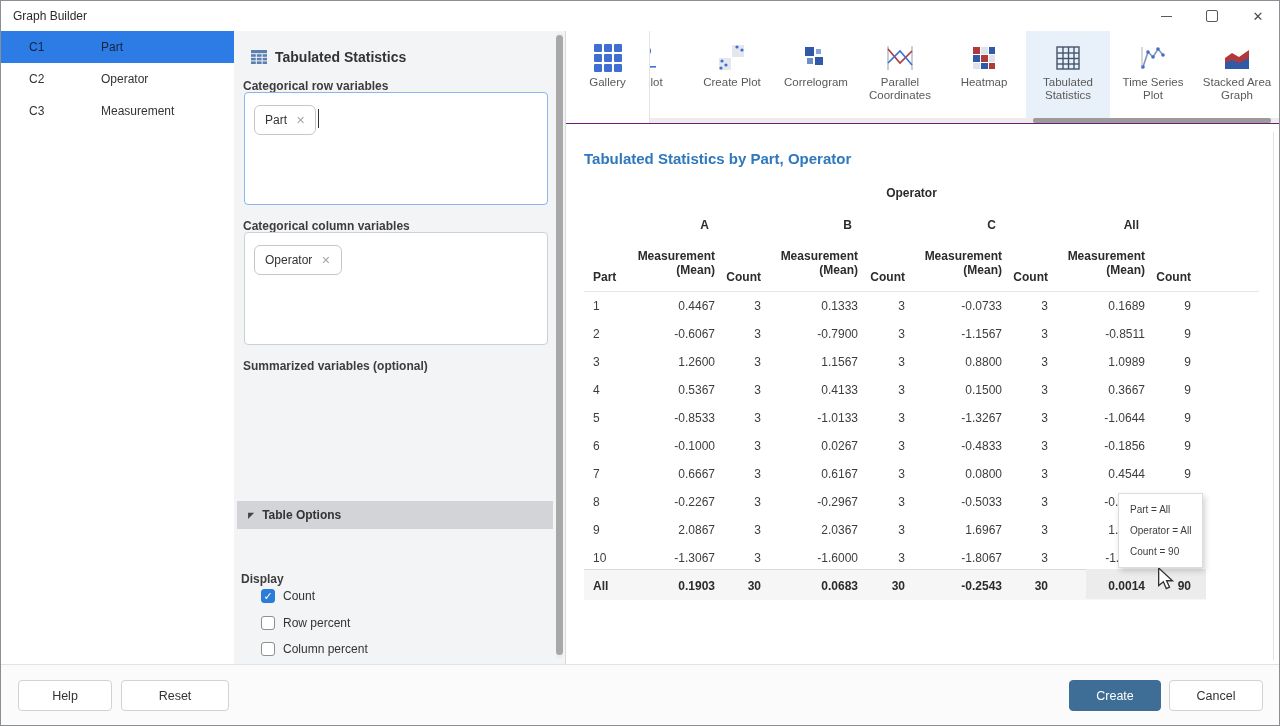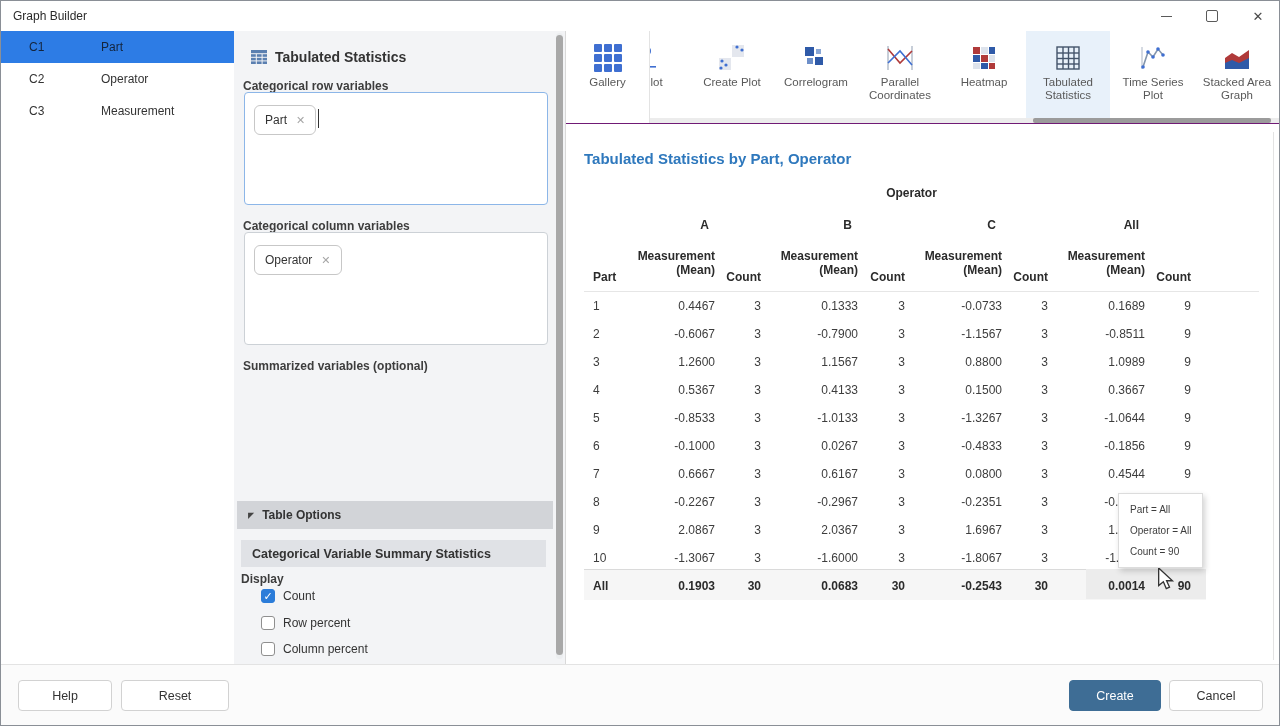--- a/index.html
+++ b/index.html
@@ -137,23 +137,20 @@
           <span>Operator</span>
           <span class="x">✕</span>
         </div>
       </div>
 
     <div class="plabel" style="top:328px">Summarized variables (optional)</div>
 
     <div id="table-options">
       <span class="tri">◤</span>
       <span>Table Options</span>
-    </div>
-    <div id="summary-bar">
-      <span>Categorical Variable Summary Statistics</span>
     </div>
     <div id="display-label">Display</div>
     <div id="checkbox-area"></div>
 
     <div id="panel-scroll">
         <div class="thumb"></div>
       </div>
   <div class="cbrow" style="top: 558px;">
         <span class="cbox checked">✓</span>
         <span>Count</span>
@@ -404,21 +401,21 @@
         <div class="cell">3</div>
         <div class="cell">0.0800</div>
         <div class="cell">3</div>
         <div class="cell">0.4544</div>
         <div class="cell">9</div>
         <div class="cell left">8</div>
         <div class="cell">-0.2267</div>
         <div class="cell">3</div>
         <div class="cell">-0.2967</div>
         <div class="cell">3</div>
-        <div class="cell">-0.2351</div>
+        <div class="cell">-0.5033</div>
         <div class="cell">3</div>
         <div class="cell">-0.3422</div>
         <div class="cell">9</div>
         <div class="cell left">9</div>
         <div class="cell">2.0867</div>
         <div class="cell">3</div>
         <div class="cell">2.0367</div>
         <div class="cell">3</div>
         <div class="cell">1.6967</div>
         <div class="cell">3</div>

